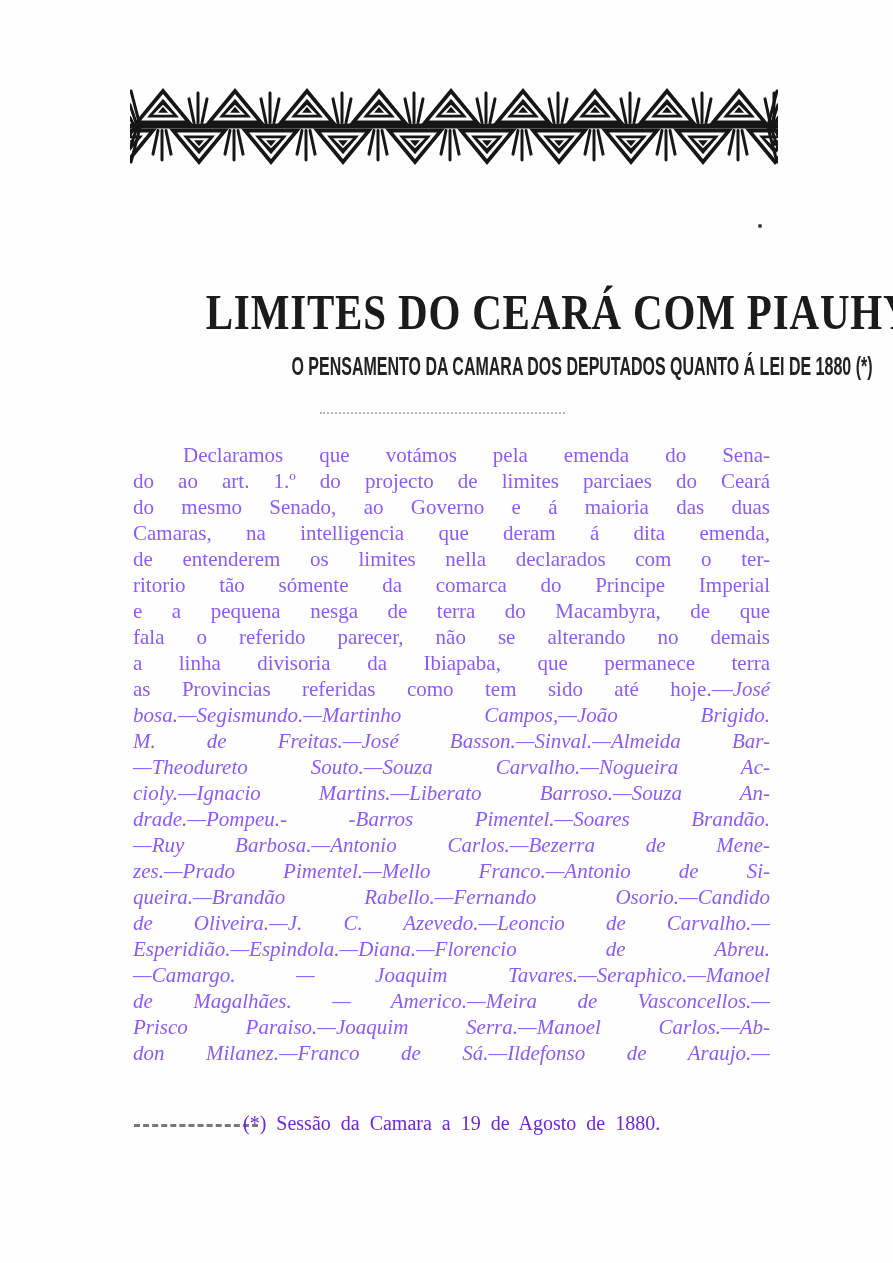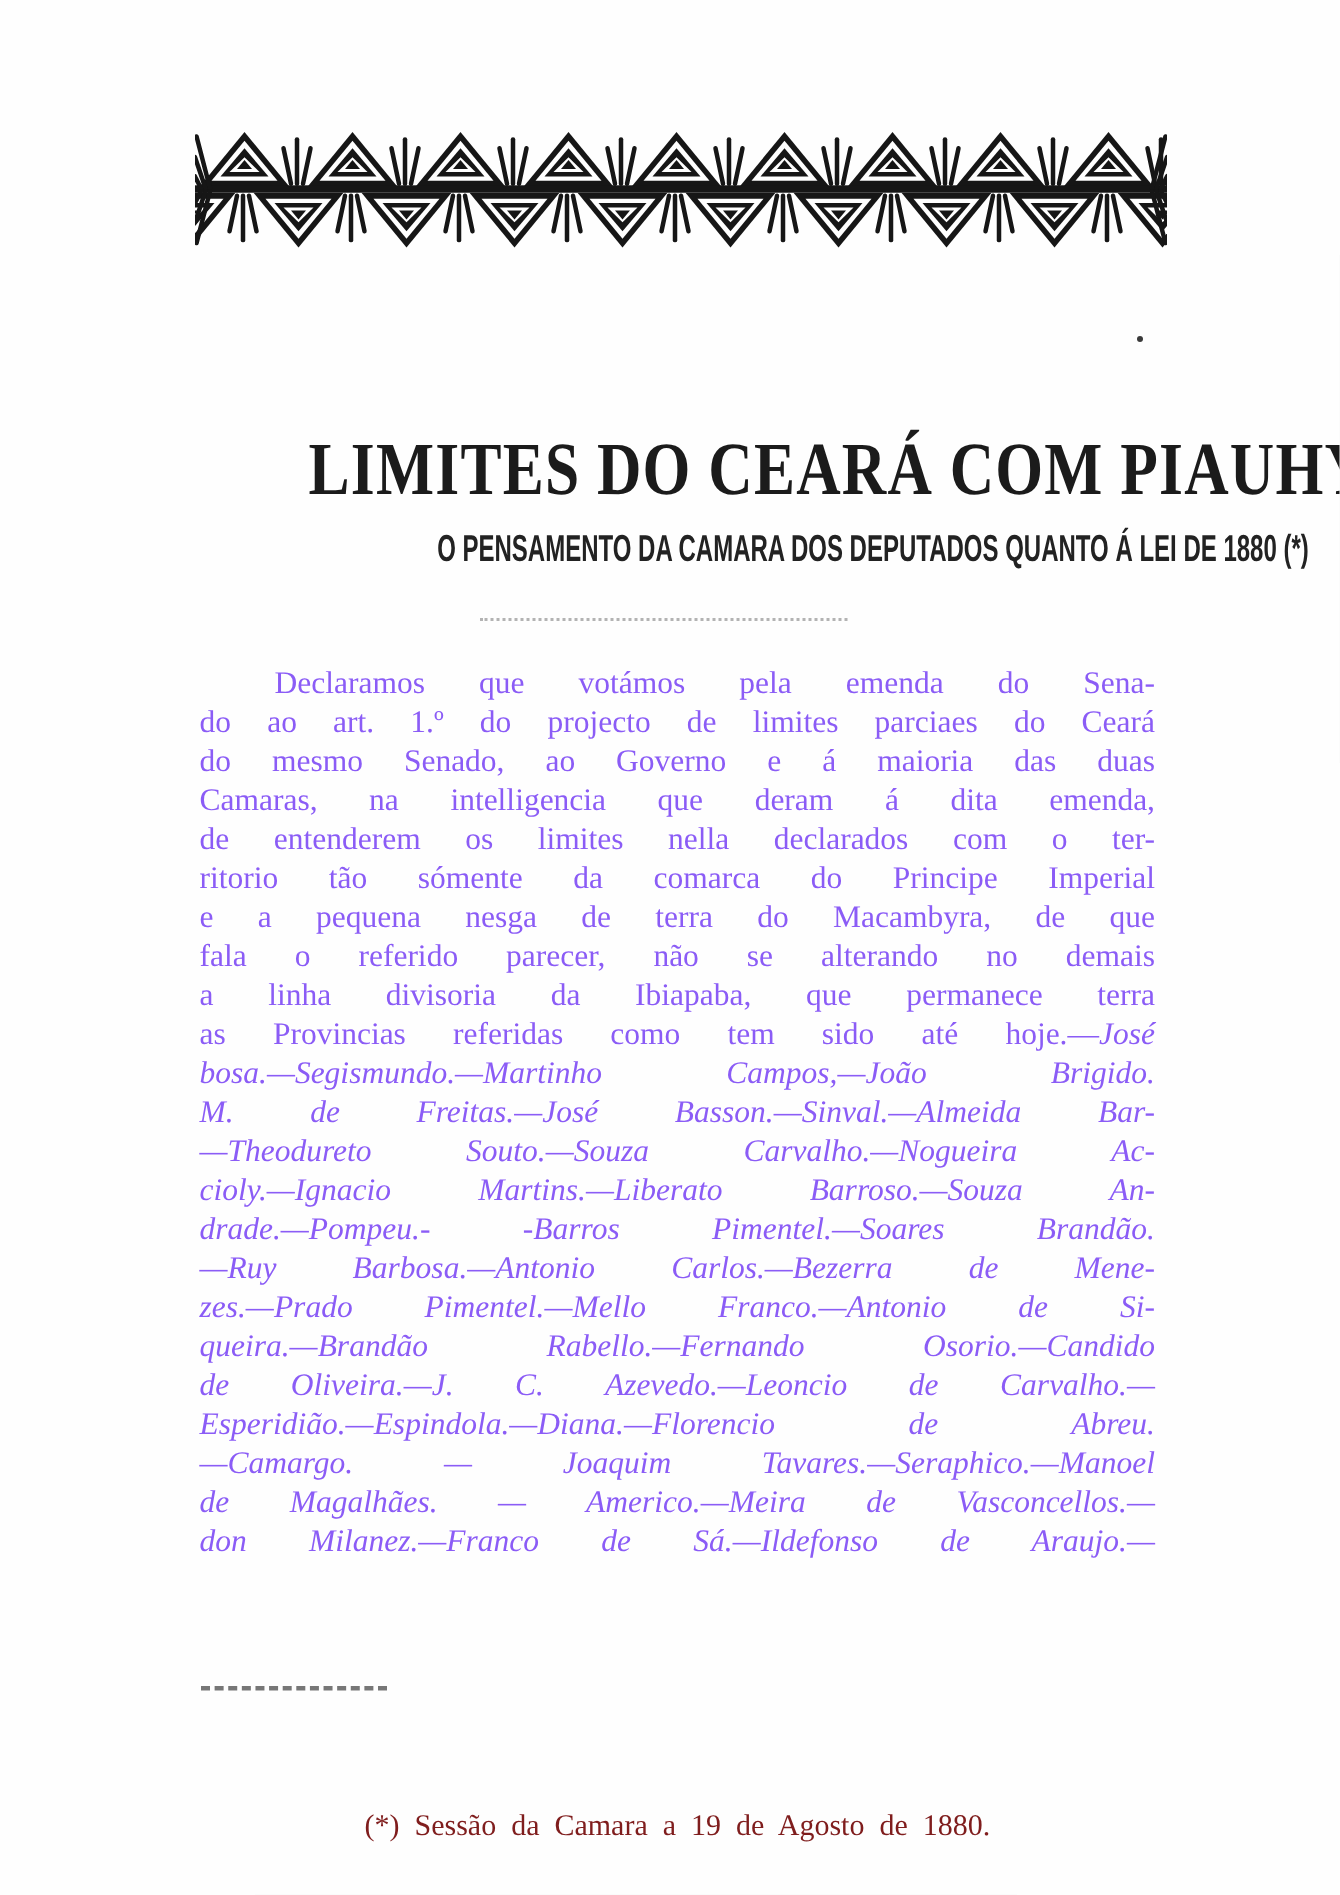--- a/index.html
+++ b/index.html
@@ -72,26 +72,26 @@
     white-space:normal;
   }
   .bline.indent{ text-indent:50px; }
   .it{ font-style:italic; }
   .fnrule{
     position:absolute;left:134px;top:1124px;width:124px;height:0;
     border-top:3px dashed #4a4a4a;
     opacity:.75;
   }
   .footnote{
-    position:absolute;left:133px;top:1206px;width:637px;
+    position:absolute;left:133px;top:1112px;width:637px;
     padding-left:110px;box-sizing:border-box;
     font-family:"Liberation Serif", serif;
     font-size:20px;
     word-spacing:5px;
-    color:#7f1d1d;
+    color:#6d28d9;
   }
 </style>
 </head>
 <body>
 
 <div class="page">
 
   <svg class="ornament" viewBox="0 0 648 84" preserveAspectRatio="none" aria-hidden="true">
     <defs>
       <g id="u">
@@ -173,20 +173,21 @@
       <div class="bline"><span class="it">—Theodureto Souto.—Souza Carvalho.—Nogueira Ac-</span></div>
       <div class="bline"><span class="it">cioly.—Ignacio Martins.—Liberato Barroso.—Souza An-</span></div>
       <div class="bline"><span class="it">drade.—Pompeu.- -Barros Pimentel.—Soares Brandão.</span></div>
       <div class="bline"><span class="it">—Ruy Barbosa.—Antonio Carlos.—Bezerra de Mene-</span></div>
       <div class="bline"><span class="it">zes.—Prado Pimentel.—Mello Franco.—Antonio de Si-</span></div>
       <div class="bline"><span class="it">queira.—Brandão Rabello.—Fernando Osorio.—Candido</span></div>
       <div class="bline"><span class="it">de Oliveira.—J. C. Azevedo.—Leoncio de Carvalho.—</span></div>
       <div class="bline"><span class="it">Esperidião.—Espindola.—Diana.—Florencio de Abreu.</span></div>
       <div class="bline"><span class="it">—Camargo. — Joaquim Tavares.—Seraphico.—Manoel</span></div>
       <div class="bline"><span class="it">de Magalhães. — Americo.—Meira de Vasconcellos.—</span></div>
+      <div class="bline"><span class="it">Prisco Paraiso.—Joaquim Serra.—Manoel Carlos.—Ab-</span></div>
       <div class="bline"><span class="it">don Milanez.—Franco de Sá.—Ildefonso de Araujo.—</span></div>
     </div>
 
   <div class="fnrule"></div>
 
   <div class="footnote">(*) Sessão da Camara a 19 de Agosto de 1880.</div>
 
 </div>
 
 </body></html>

